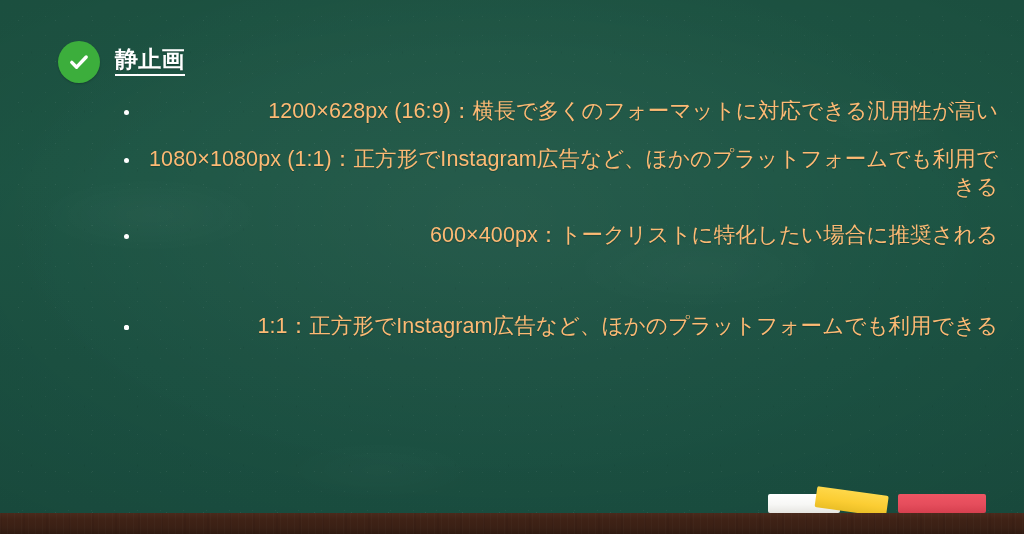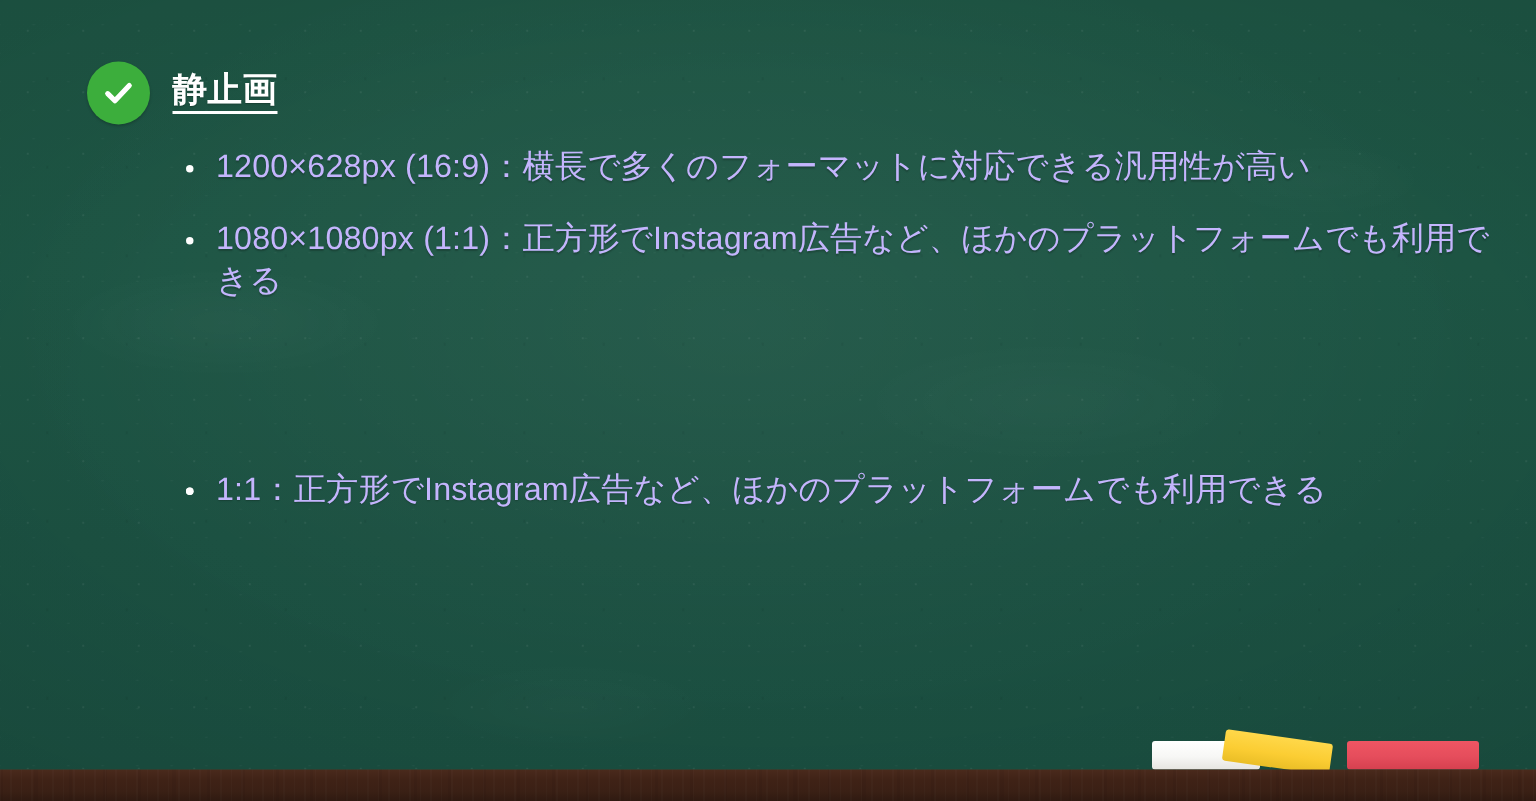--- a/index.html
+++ b/index.html
@@ -7,20 +7,21 @@
     padding: 0;
     background: #0f0f0f;
   }
   #slide {
     position: relative;
     width: 1024px;
     height: 534px;
     overflow: hidden;
     background-color: #1f5544;
     font-family: "Liberation Sans", "DejaVu Sans", sans-serif;
+    text-align: right;
     -webkit-font-smoothing: antialiased;
   }
   
   #board {
     position: absolute;
     left: 0;
     top: 0;
     width: 1024px;
     height: 513px;
     background:
@@ -152,21 +153,21 @@
 
   .bullets {
     margin: 0;
     padding: 0;
     list-style: none;
     margin-top: 14px;
     margin-left: 64px;
   }
   .bullet {
     position: relative;
-    color: #c4b5fd;
+    color: #fdba74;
     font-size: 21.5px;
     line-height: 1.30;
     margin-bottom: 18px;
     padding-left: 22px;
     letter-spacing: 0.1px;
     text-shadow: 0 1px 1px rgba(0,0,0,0.22);
     max-width: 890px;
   }
   .bullet:last-child { margin-bottom: 0; }
   .bullet .dot {
@@ -204,20 +205,24 @@
       </div>
       <ul class="bullets" id="bullets-static">
         <li class="bullet">
           <span class="dot"></span>
           <span>1200×628px (16:9)：横長で多くのフォーマットに対応できる汎用性が高い</span>
         </li>
         <li class="bullet">
           <span class="dot"></span>
           <span>1080×1080px (1:1)：正方形でInstagram広告など、ほかのプラットフォームでも利用できる</span>
         </li>
+        <li class="bullet">
+          <span class="dot"></span>
+          <span>600×400px：トークリストに特化したい場合に推奨される</span>
+        </li>
       </ul>
     </div>
 
     <div class="section" id="section-video">
       <ul class="bullets" id="bullets-video">
         <li class="bullet">
           <span class="dot"></span>
         </li>
         <li class="bullet">
           <span class="dot"></span>

